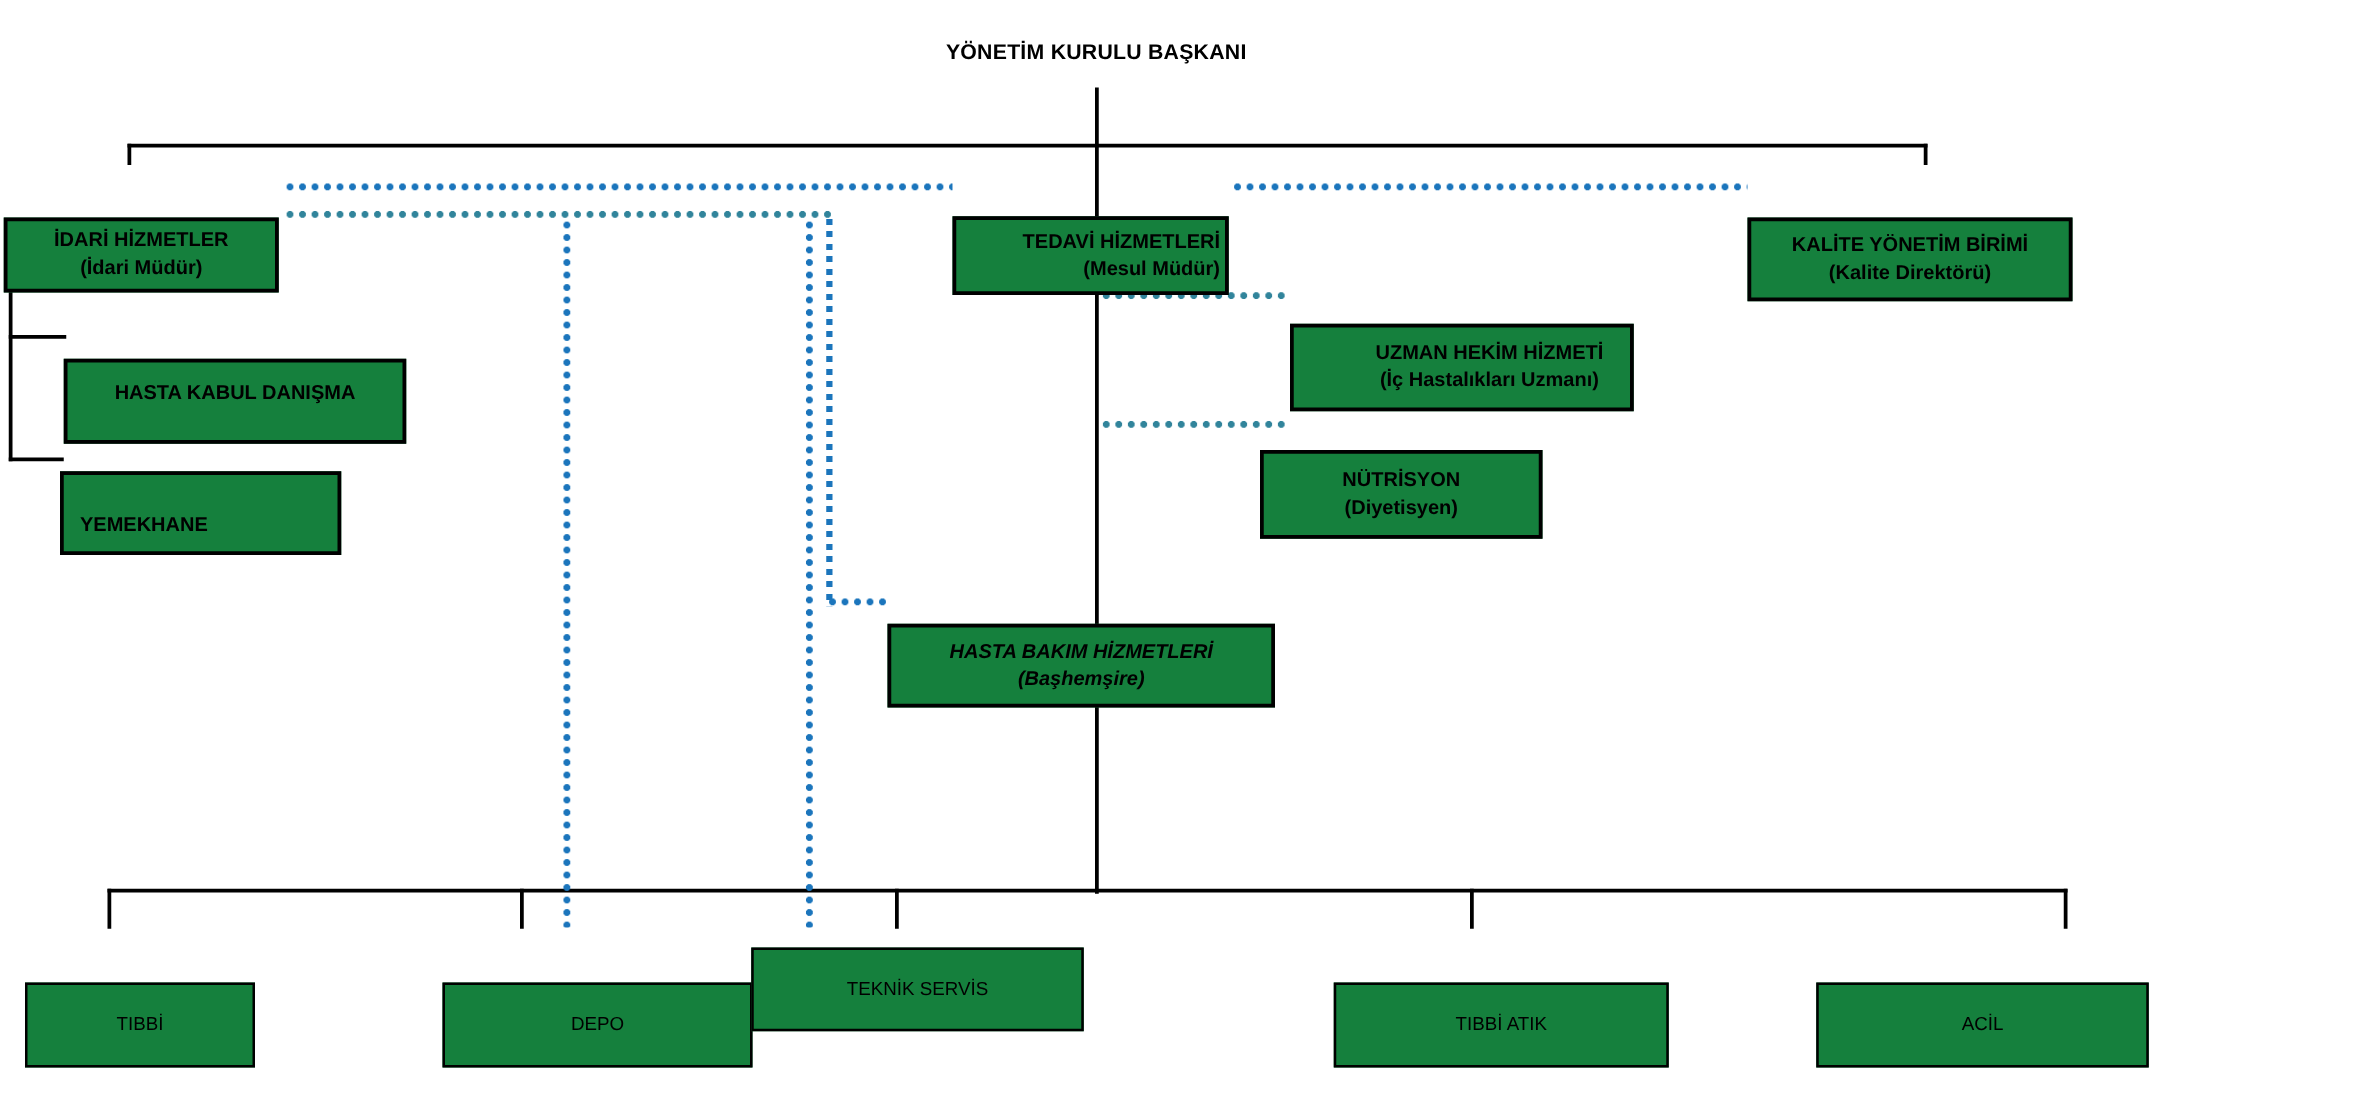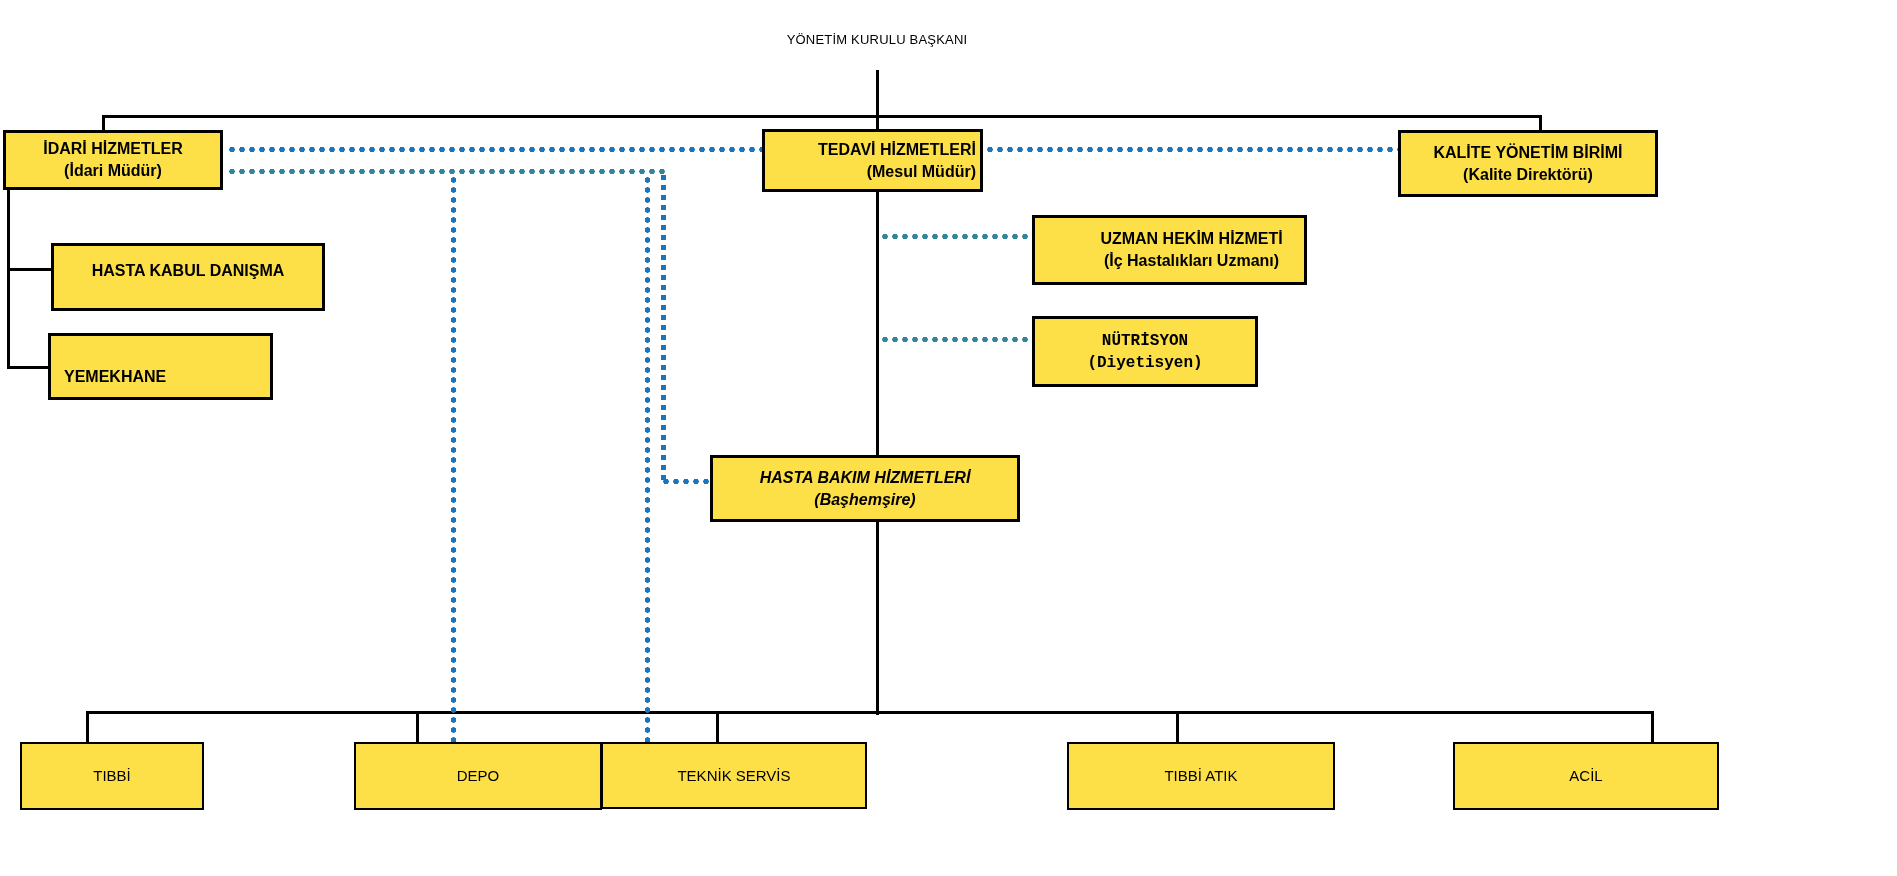--- a/index.html
+++ b/index.html
@@ -3,28 +3,29 @@
 <meta charset="utf-8">
 <style>
   html,body { margin:0; padding:0; background:#ffffff; }
   #canvas {
     position:relative; width:1897px; height:876px; background:#ffffff;
     font-family:"Liberation Sans", sans-serif; color:#000;
     overflow:hidden;
   }
   .title {
     position:absolute; left:677px; top:32px; width:400px;
-    text-align:center; font-weight:normal; font-size:13px; letter-spacing:0.2px;
+    text-align:center; font-weight:bold; font-size:17px; letter-spacing:0.2px;
   }
   .box {
-    position:absolute; box-sizing:border-box; background:#fde047;
+    position:absolute; box-sizing:border-box; background:#15803d;
     border:3px solid #000; z-index:2;
     display:flex; flex-direction:column; justify-content:center; align-items:center;
     text-align:center; font-weight:bold; font-size:16px; line-height:22px;
     padding:2px 4px;
+    margin-top:44px;
   }
   .box.thin { border-width:2px; font-weight:normal; font-size:15px; }
   .box.bottom-left {
     justify-content:flex-end; align-items:flex-start; text-align:left;
     padding:0 0 9px 13px;
   }
   .hline, .vline { position:absolute; background:#000; z-index:1; }
   .dot-h {
     position:absolute; height:7px; z-index:1;
     background-image:radial-gradient(circle, var(--c) 2.5px, transparent 3px);
@@ -97,39 +98,39 @@
 
   <div class="box bottom-left" style="left:48px; top:333px; width:225px; height:67px;">
     <span>YEMEKHANE</span>
   </div>
 
   <div class="box" style="left:1032px; top:215px; width:275px; height:70px;padding-left:48px;">
     <span>UZMAN HEKİM HİZMETİ</span>
     <span>(İç Hastalıkları Uzmanı)</span>
   </div>
 
-  <div class="box" style="left:1032px; top:316px; width:226px; height:71px;font-family:Liberation Mono, monospace;">
+  <div class="box" style="left:1008px; top:316px; width:226px; height:71px;">
     <span>NÜTRİSYON</span>
     <span>(Diyetisyen)</span>
   </div>
 
   <div class="box" style="left:710px; top:455px; width:310px; height:67px;font-style:italic;">
     <span>HASTA BAKIM HİZMETLERİ</span>
     <span>(Başhemşire)</span>
   </div>
 
   <div class="box thin" style="left:20px; top:742px; width:184px; height:68px;">
     <span>TIBBİ</span>
   </div>
 
   <div class="box thin" style="left:354px; top:742px; width:248px; height:68px;">
     <span>DEPO</span>
   </div>
 
-  <div class="box thin" style="left:601px; top:742px; width:266px; height:67px;">
+  <div class="box thin" style="left:601px; top:714px; width:266px; height:67px;">
     <span>TEKNİK SERVİS</span>
   </div>
 
   <div class="box thin" style="left:1067px; top:742px; width:268px; height:68px;">
     <span>TIBBİ ATIK</span>
   </div>
 
   <div class="box thin" style="left:1453px; top:742px; width:266px; height:68px;">
     <span>ACİL</span>
   </div>

